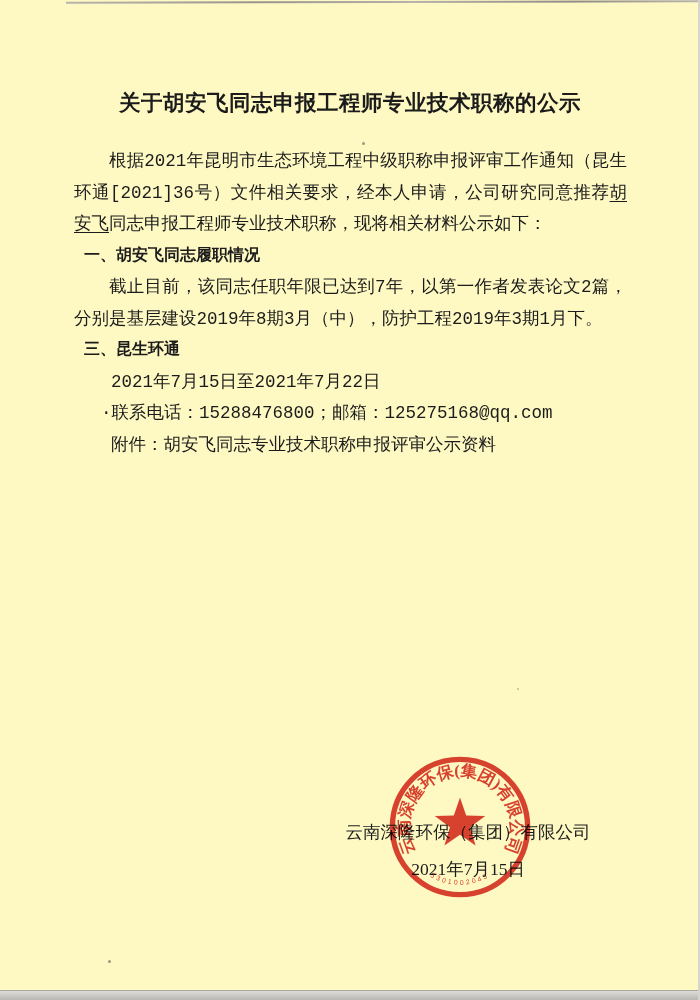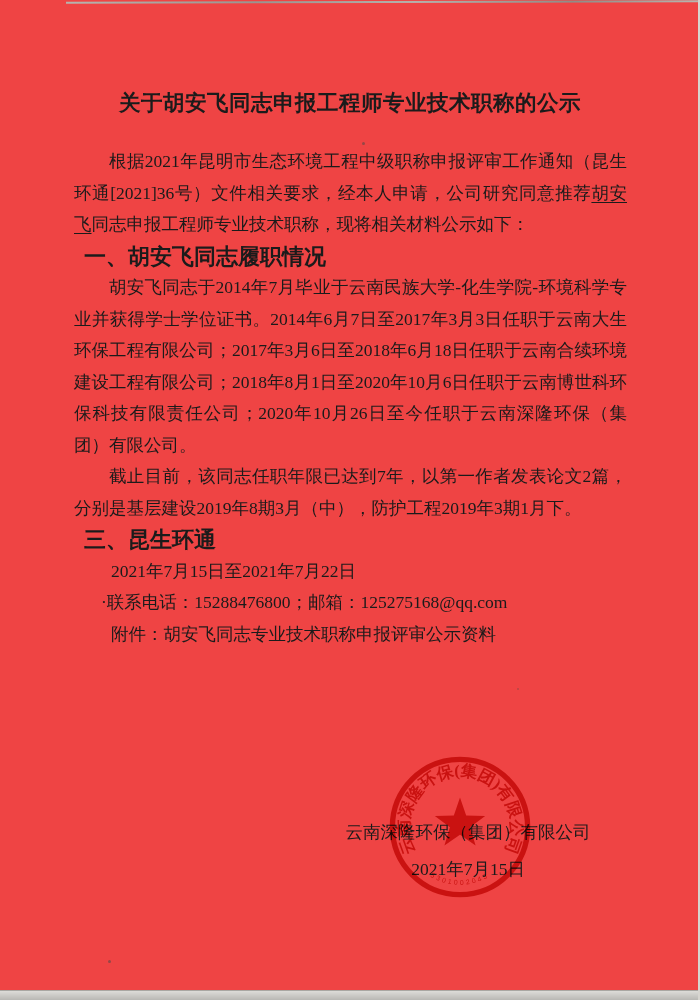--- a/index.html
+++ b/index.html
@@ -1,19 +1,19 @@
 <!DOCTYPE html>
 <html style="--seal-color: #d5332c;"><head>
 <meta charset="utf-8">
 <style>
   html,body{margin:0;padding:0;}
   .page{
     position:relative;
     width:700px;height:1000px;
-    background:#ef4444;
+    background:#fef9c3;
     overflow:hidden;
     font-family:"Liberation Serif","DejaVu Serif",serif;
     color:#1b1b1b;
   }
   
   .scan-top-line{
     position:absolute;top:1px;left:66px;right:0;height:2px;
     background:linear-gradient(90deg,#b7b4ae,#989590 30%,#b5b2ac 55%,#8f8c87 80%,#b9b6b0);
     transform:rotate(-0.12deg);
   }
@@ -34,25 +34,25 @@
   .doc-title{
     position:absolute;top:88px;left:0;width:100%;
     margin:0;text-align:center;
     font-size:21.5px;font-weight:bold;letter-spacing:0.5px;
   }
   .body-text{
     position:absolute;top:146px;left:74px;width:553px;
     font-size:17.5px;line-height:31.5px;
     text-align:justify;
   }
-  .body-text p{margin:0;}
+  .body-text p{margin:0;font-family:Liberation Mono, monospace;}
   .para-indent{text-indent:35px;}
   .section-heading{
     margin:0;padding-left:10px;
-    font-size:22px;font-weight:bold;line-height:31.5px;
+    font-size:16px;font-weight:bold;line-height:31.5px;
     margin-top:3px;
   }
   .sub-line{padding-left:37px;}
   .contact-line{padding-left:27px;}
   .objection{margin-top:5px !important;}
   .name-underline{text-decoration:underline;text-underline-offset:3px;}
 
   .signature{
     position:absolute;top:814px;left:330px;width:276px;
     text-align:center;font-size:17.5px;line-height:37px;
@@ -79,21 +79,20 @@
   <div class="speck s1"></div>
   <div class="speck s2"></div>
   <div class="speck s3"></div>
 
   <h1 class="doc-title">关于胡安飞同志申报工程师专业技术职称的公示</h1>
 
   <div class="body-text">
     <p class="para-indent"><span>根据2021年昆明市生态环境工程中级职称申报评审工作通知（昆生环通[2021]36号）文件相关要求，经本人申请，公司研究同意推荐</span><span class="name-underline">胡安飞</span><span>同志申报工程师专业技术职称，现将相关材料公示如下：</span></p>
 
     <p class="section-heading">一、胡安飞同志履职情况</p>
-    <p class="para-indent">胡安飞同志于2014年7月毕业于云南民族大学-化生学院-环境科学专业并获得学士学位证书。2014年6月7日至2017年3月3日任职于云南大生环保工程有限公司；2017年3月6日至2018年6月18日任职于云南合续环境建设工程有限公司；2018年8月1日至2020年10月6日任职于云南博世科环保科技有限责任公司；2020年10月26日至今任职于云南深隆环保（集团）有限公司。</p>
     <p class="para-indent">截止目前，该同志任职年限已达到7年，以第一作者发表论文2篇，分别是基层建设2019年8期3月（中），防护工程2019年3期1月下。</p>
 
 
     <p class="section-heading">三、昆生环通</p>
     <p class="sub-line">2021年7月15日至2021年7月22日</p>
 
     <p class="contact-line">·联系电话：15288476800；邮箱：125275168@qq.com</p>
     <p class="sub-line">附件：胡安飞同志专业技术职称申报评审公示资料</p>
   </div>
 

